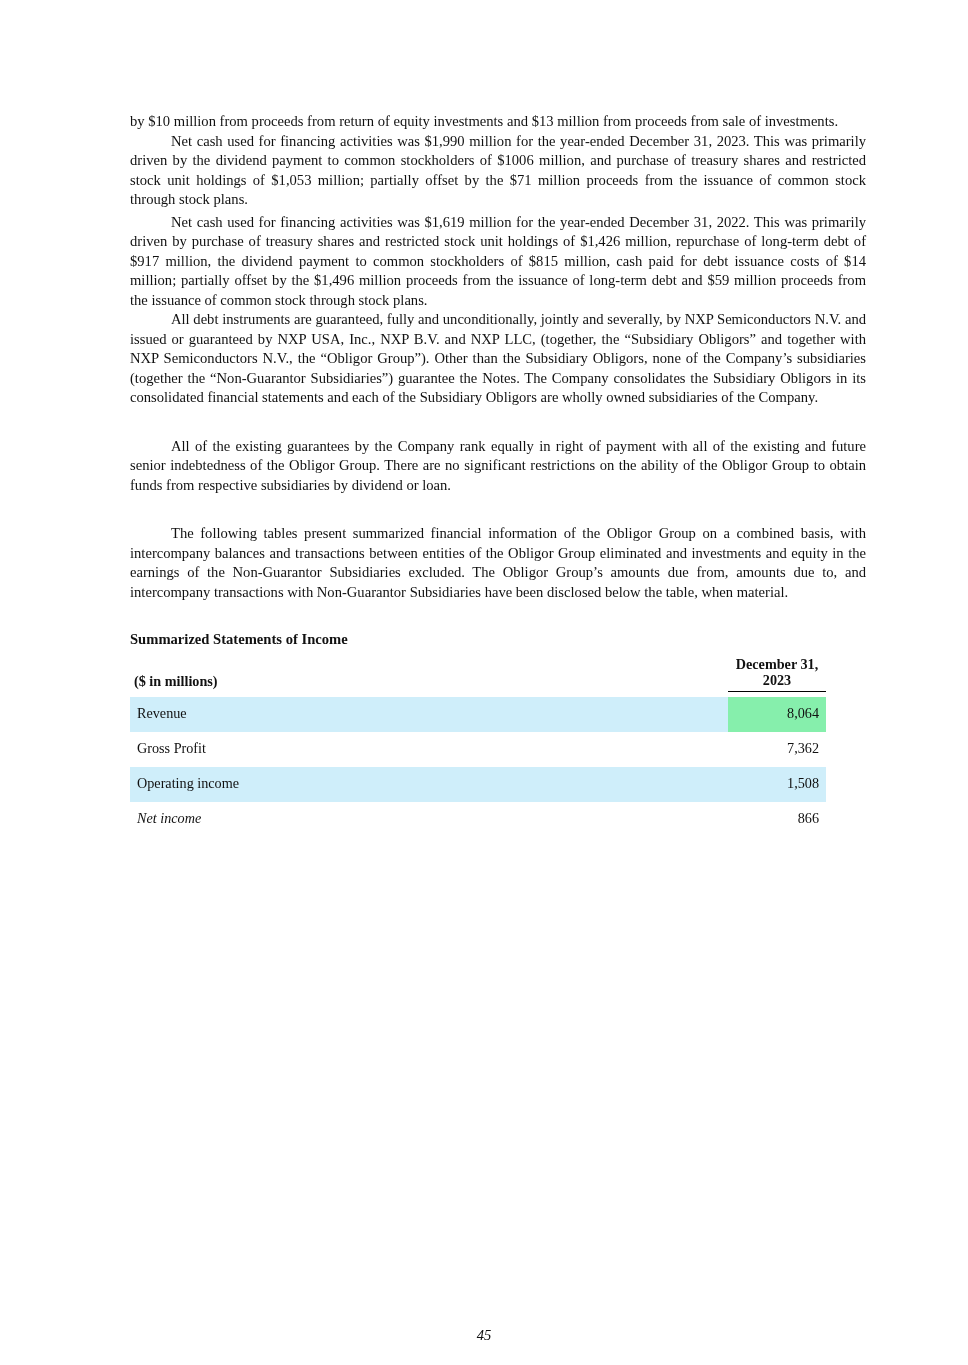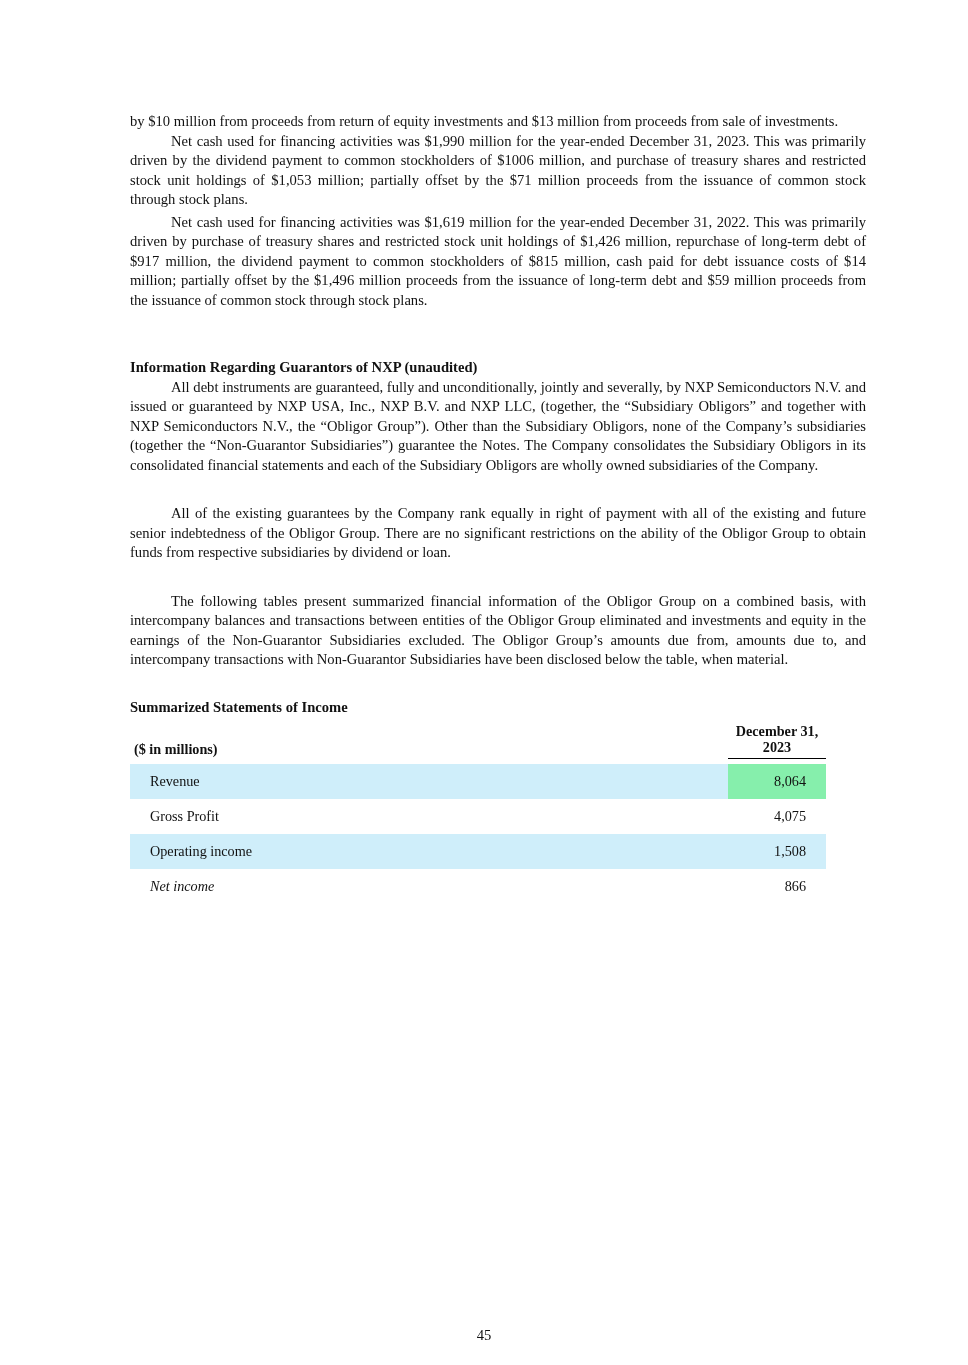--- a/index.html
+++ b/index.html
@@ -64,50 +64,50 @@
       line-height: 16px;
     }
     table.income th.label-col { text-align: left; }
     table.income th.date-col {
       text-align: center;
       width: 90px;
       border-bottom: 1px solid #000;
       padding-bottom: 3px;
     }
     table.income td {
-      padding: 0 20px;
+      padding: 0 7px;
       height: 35px;
       line-height: 19.5px;
     }
     table.income td.val { text-align: right; }
     table.income tr.shaded td { background: #cfeefa; }
     table.income tr.spacer td { height: 5px; line-height: 5px; padding: 0; }
     .net { font-weight: normal; font-style: italic; }
     .page-number {
       position: absolute;
       top: 1326px;
       left: 0;
       width: 968px;
       text-align: center;
       font-size: 14.6px;
+      font-style: italic;
     }
   </style>
 </head>
 <body>
 
 <div class="page">
 
   <p>by $10 million from proceeds from return of equity investments and $13 million from proceeds from sale of investments.</p>
 
 
   <p class="indent">Net cash used for financing activities was $1,990 million for the year-ended December 31, 2023. This was primarily driven by the dividend payment to common stockholders of $1006 million, and purchase of treasury shares and restricted stock unit holdings of $1,053 million; partially offset by the $71 million proceeds from the issuance of common stock through stock plans.</p>
 
   <p class="indent" style="margin-top:3px">Net cash used for financing activities was $1,619 million for the year-ended December 31, 2022. This was primarily driven by purchase of treasury shares and restricted stock unit holdings of $1,426 million, repurchase of long-term debt of $917 million, the dividend payment to common stockholders of $815 million, cash paid for debt issuance costs of $14 million; partially offset by the $1,496 million proceeds from the issuance of long-term debt and $59 million proceeds from the issuance of common stock through stock plans.</p>
 
-  <p class="section-heading">Information Regarding Guarantors of NXP (unaudited)</p>
 
 
   <p class="indent">All debt instruments are guaranteed, fully and unconditionally, jointly and severally, by NXP Semiconductors N.V. and issued or guaranteed by NXP USA, Inc., NXP B.V. and NXP LLC, (together, the “Subsidiary Obligors” and together with NXP Semiconductors N.V., the “Obligor Group”). Other than the Subsidiary Obligors, none of the Company’s subsidiaries (together the “Non-Guarantor Subsidiaries”) guarantee the Notes. The Company consolidates the Subsidiary Obligors in its consolidated financial statements and each of the Subsidiary Obligors are wholly owned subsidiaries of the Company.</p>
 
   <p class="indent gap-xl">All of the existing guarantees by the Company rank equally in right of payment with all of the existing and future senior indebtedness of the Obligor Group. There are no significant restrictions on the ability of the Obligor Group to obtain funds from respective subsidiaries by dividend or loan.</p>
 
   <p class="indent gap-xl">The following tables present summarized financial information of the Obligor Group on a combined basis, with intercompany balances and transactions between entities of the Obligor Group eliminated and investments and equity in the earnings of the Non-Guarantor Subsidiaries excluded. The Obligor Group’s amounts due from, amounts due to, and intercompany transactions with Non-Guarantor Subsidiaries have been disclosed below the table, when material.</p>
 
   <p class="table-title">Summarized Statements of Income</p>
 
@@ -124,21 +124,21 @@
           <td colspan="2"></td>
         </tr>
     </thead>
     <tbody>
       <tr class="shaded">
         <td style="background: rgb(207, 238, 250);">Revenue</td>
         <td class="val" style="background: #86efac;">8,064</td>
       </tr>
       <tr>
         <td>Gross Profit</td>
-        <td class="val">4,075</td>
+        <td class="val">7,362</td>
       </tr>
       <tr class="shaded">
         <td style="background: rgb(207, 238, 250);">Operating income</td>
         <td class="val" style="background: rgb(207, 238, 250);">1,508</td>
       </tr>
       <tr>
         <td class="net">Net income</td>
         <td class="val">866</td>
       </tr>
     </tbody>

